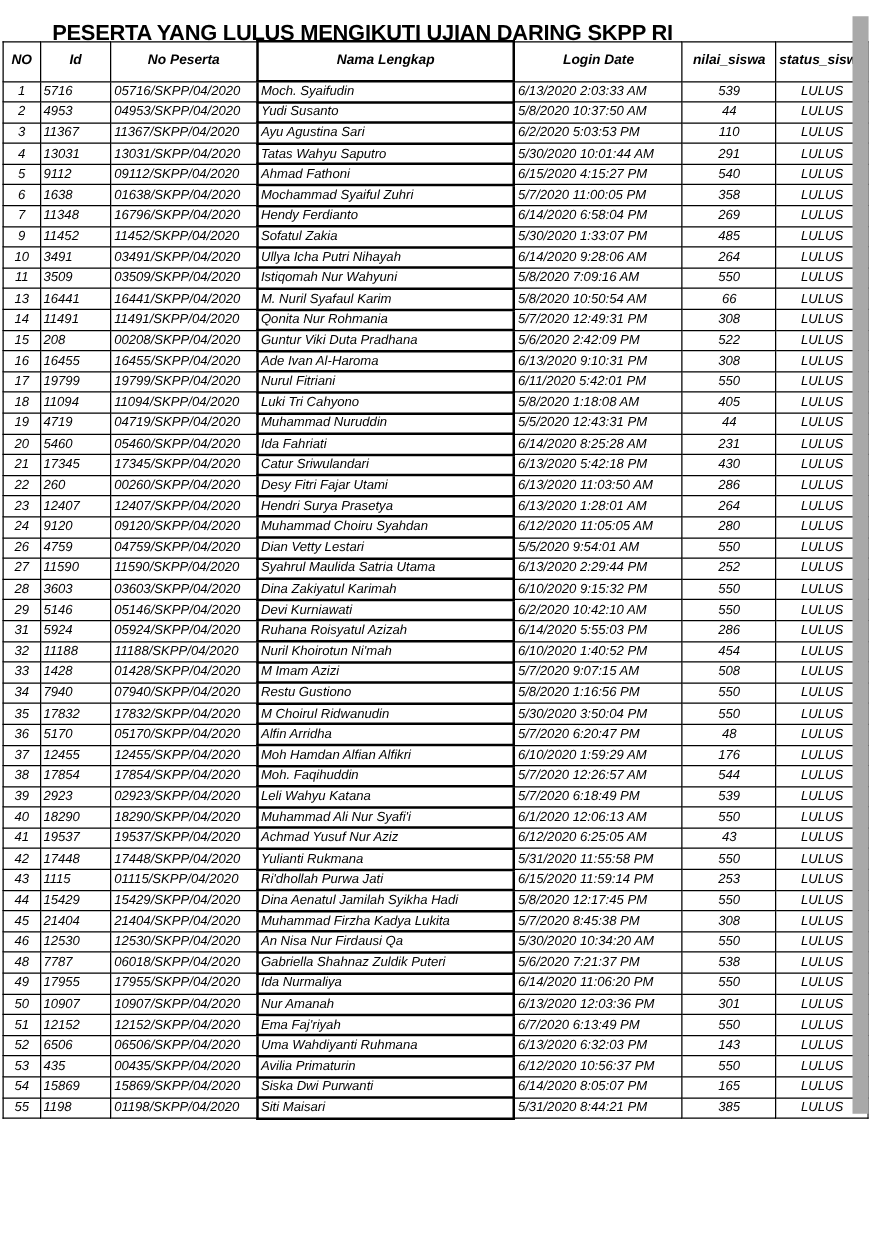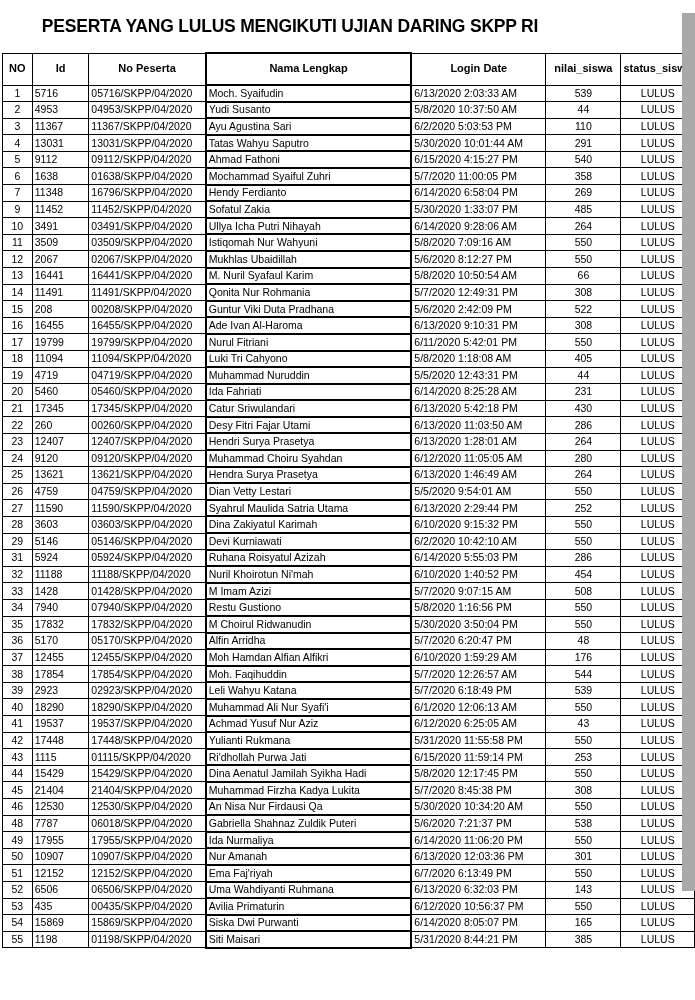--- a/index.html
+++ b/index.html
@@ -8,22 +8,22 @@
     font-family:"Liberation Sans",sans-serif;color:#000;
     position:relative;overflow:hidden;
   }
   .page{position:absolute;inset:0;padding-left:40px;}
   .doc-title{
     position:absolute;top:16px;left:0;width:580px;
     text-align:center;font-weight:bold;font-size:17.5px;
     letter-spacing:-0.2px;white-space:nowrap;
   }
   table.sheet{
-    position:absolute;left:2px;top:52px;
-    border-collapse:collapse;table-layout:fixed;
+    position:absolute;left:2px;top:32px;
+    border-collapse:collapse;table-layout:fixed;font-style:italic;
   }
   table.sheet th, table.sheet td{
     border:1px solid #000;
     font-size:10.5px;line-height:1.05;
     padding:0 2px;overflow:hidden;white-space:nowrap;
     background:#fff;
   }
   table.sheet th{
     font-weight:bold;text-align:center;vertical-align:middle;
     height:30px;font-size:11px;
@@ -149,29 +149,20 @@
         <tr>
       <td class="col-no">11</td>
       <td class="col-id">3509</td>
       <td class="col-np">03509/SKPP/04/2020</td>
       <td class="col-nm">Istiqomah Nur Wahyuni</td>
       <td class="col-dt">5/8/2020 7:09:16 AM</td>
       <td class="col-ns">550</td>
       <td class="col-ss">LULUS</td>
     </tr>
         <tr>
-      <td class="col-no">12</td>
-      <td class="col-id">2067</td>
-      <td class="col-np">02067/SKPP/04/2020</td>
-      <td class="col-nm">Mukhlas Ubaidillah</td>
-      <td class="col-dt">5/6/2020 8:12:27 PM</td>
-      <td class="col-ns">550</td>
-      <td class="col-ss">LULUS</td>
-    </tr>
-        <tr>
       <td class="col-no">13</td>
       <td class="col-id">16441</td>
       <td class="col-np">16441/SKPP/04/2020</td>
       <td class="col-nm">M. Nuril Syafaul Karim</td>
       <td class="col-dt">5/8/2020 10:50:54 AM</td>
       <td class="col-ns">66</td>
       <td class="col-ss">LULUS</td>
     </tr>
         <tr>
       <td class="col-no">14</td>
@@ -263,29 +254,20 @@
       <td class="col-ns">264</td>
       <td class="col-ss">LULUS</td>
     </tr>
         <tr>
       <td class="col-no">24</td>
       <td class="col-id">9120</td>
       <td class="col-np">09120/SKPP/04/2020</td>
       <td class="col-nm">Muhammad Choiru Syahdan</td>
       <td class="col-dt">6/12/2020 11:05:05 AM</td>
       <td class="col-ns">280</td>
-      <td class="col-ss">LULUS</td>
-    </tr>
-        <tr>
-      <td class="col-no">25</td>
-      <td class="col-id">13621</td>
-      <td class="col-np">13621/SKPP/04/2020</td>
-      <td class="col-nm">Hendra Surya Prasetya</td>
-      <td class="col-dt">6/13/2020 1:46:49 AM</td>
-      <td class="col-ns">264</td>
       <td class="col-ss">LULUS</td>
     </tr>
         <tr>
       <td class="col-no">26</td>
       <td class="col-id">4759</td>
       <td class="col-np">04759/SKPP/04/2020</td>
       <td class="col-nm">Dian Vetty Lestari</td>
       <td class="col-dt">5/5/2020 9:54:01 AM</td>
       <td class="col-ns">550</td>
       <td class="col-ss">LULUS</td>

